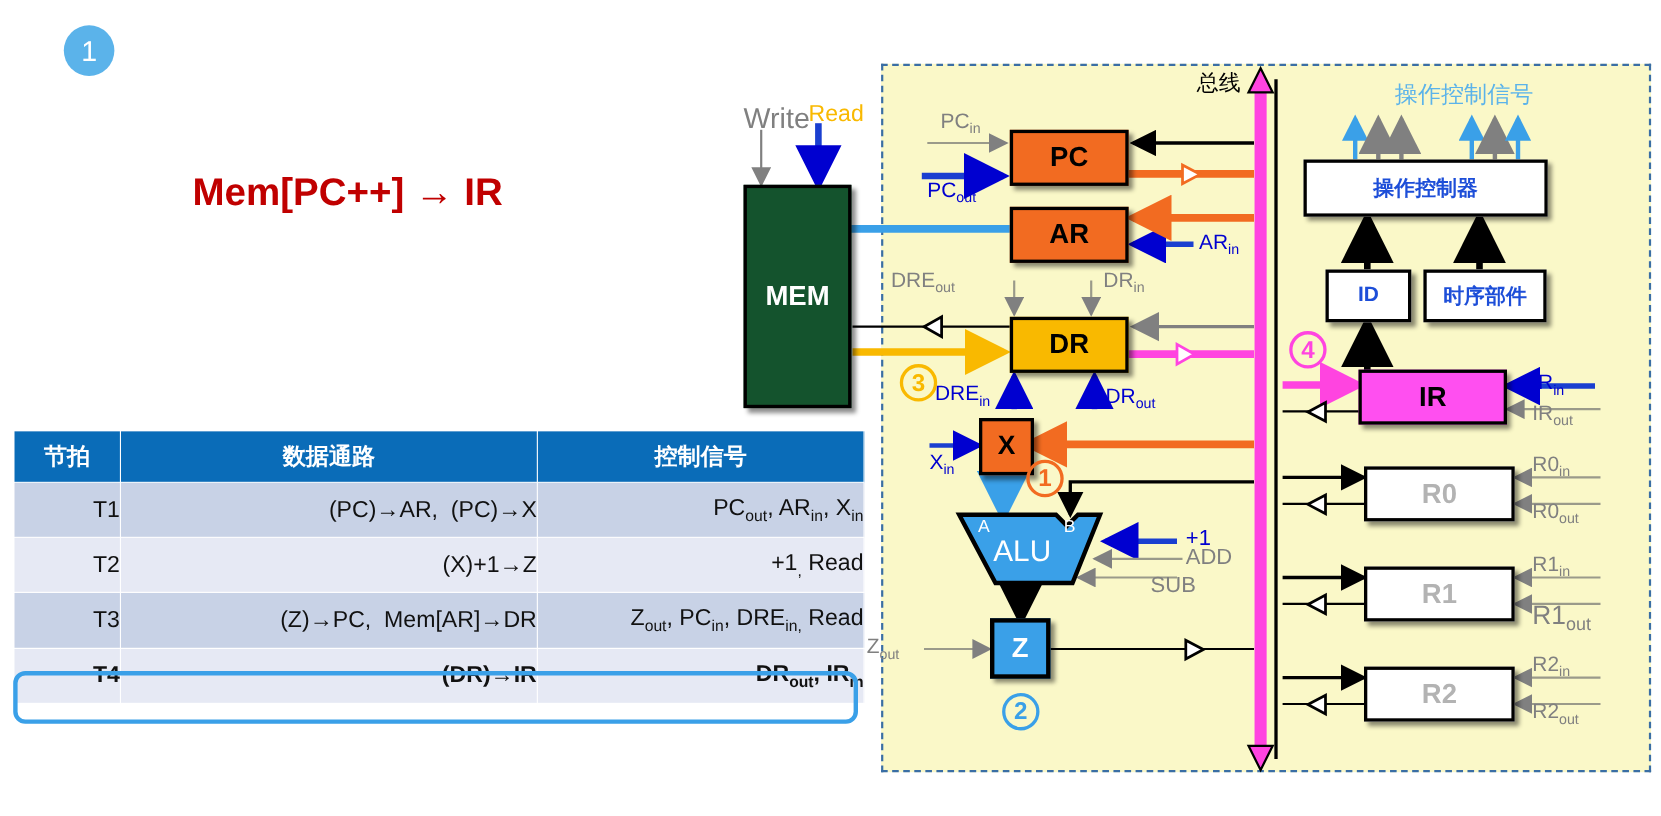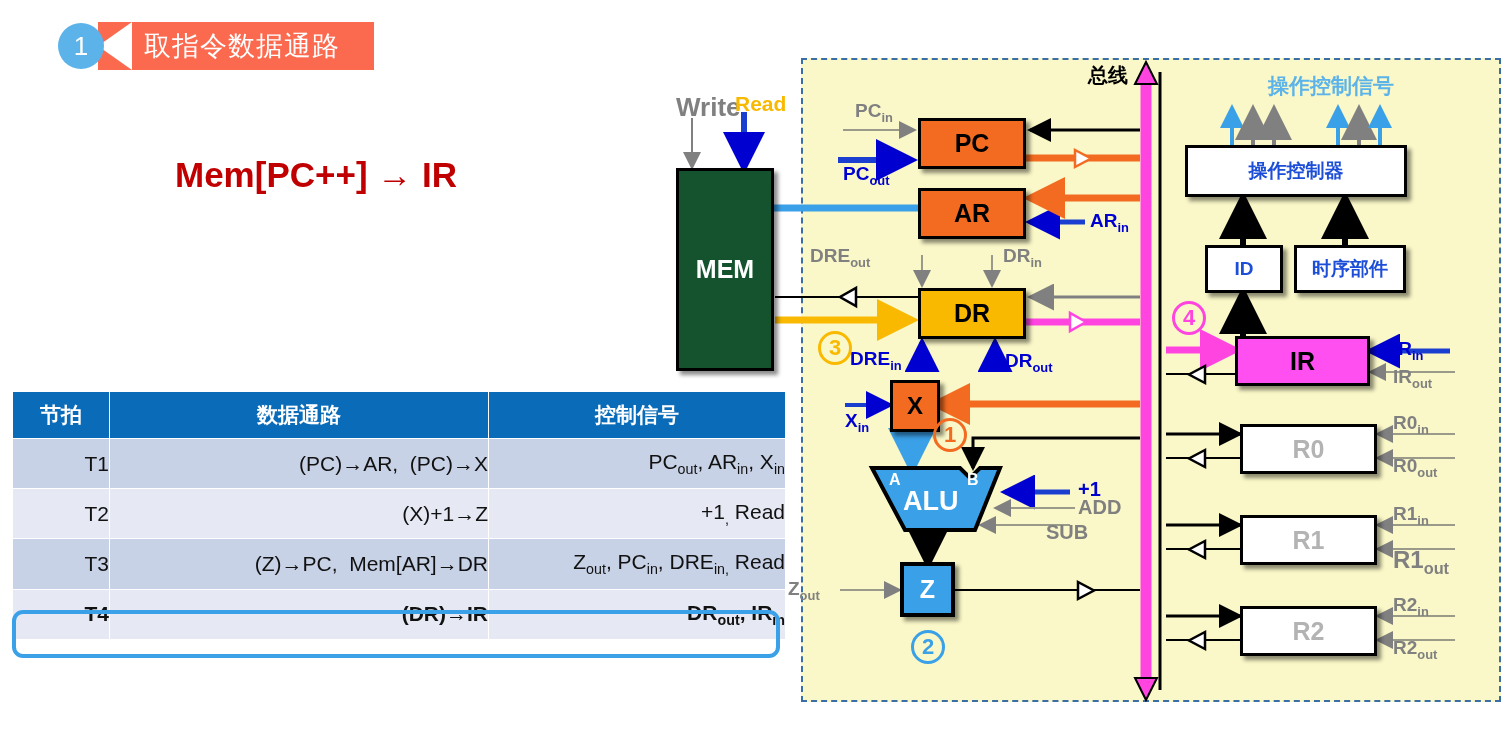--- a/index.html
+++ b/index.html
@@ -46,38 +46,35 @@
     display:flex;align-items:center;justify-content:center;font-weight:bold;
     box-shadow:4px 4px 4px rgba(0,0,0,.45);}
   .orange{background:#f26b21;color:#000000;}
   .gold{background:#f9b900;color:#000000;}
   .memblk{background:#14532d;color:#ffffff;}
   .blue{background:#3aa0e8;color:#ffffff;}
   .magenta{background:#ff4ff0;color:#000000;}
   .white{background:#ffffff;color:#1d4ed8;}
   .greytxt{color:#b3b3b3;}
 
-  .lbl{position:absolute;font-weight:bold;white-space:nowrap;}
+  .lbl{position:absolute;font-weight:normal;white-space:nowrap;}
   .lbl-grey{color:#808080;}
   .lbl-blue{color:#0000d0;}
   .lbl-gold{color:#f9b900;}
   .lbl-ltblue{color:#5bb3ea;}
 
   .circnum{position:absolute;border:3px solid;border-radius:50%;
     width:34px;height:34px;display:flex;align-items:center;justify-content:center;
     font-size:22px;font-weight:bold;box-sizing:border-box;}
 </style>
 </head>
 <body>
 
 <div id="banner-wrap">
   <div id="banner-num">1</div>
-  <div id="banner-ribbon">
-    <span>取指令数据通路</span>
-  </div>
 </div>
 
 <div id="formula">Mem[PC++] → IR</div>
 
 <table id="seq-table">
   <thead>
     <tr>
       <th class="c0">节拍</th>
       <th class="c1">数据通路</th>
       <th class="c2">控制信号</th>

